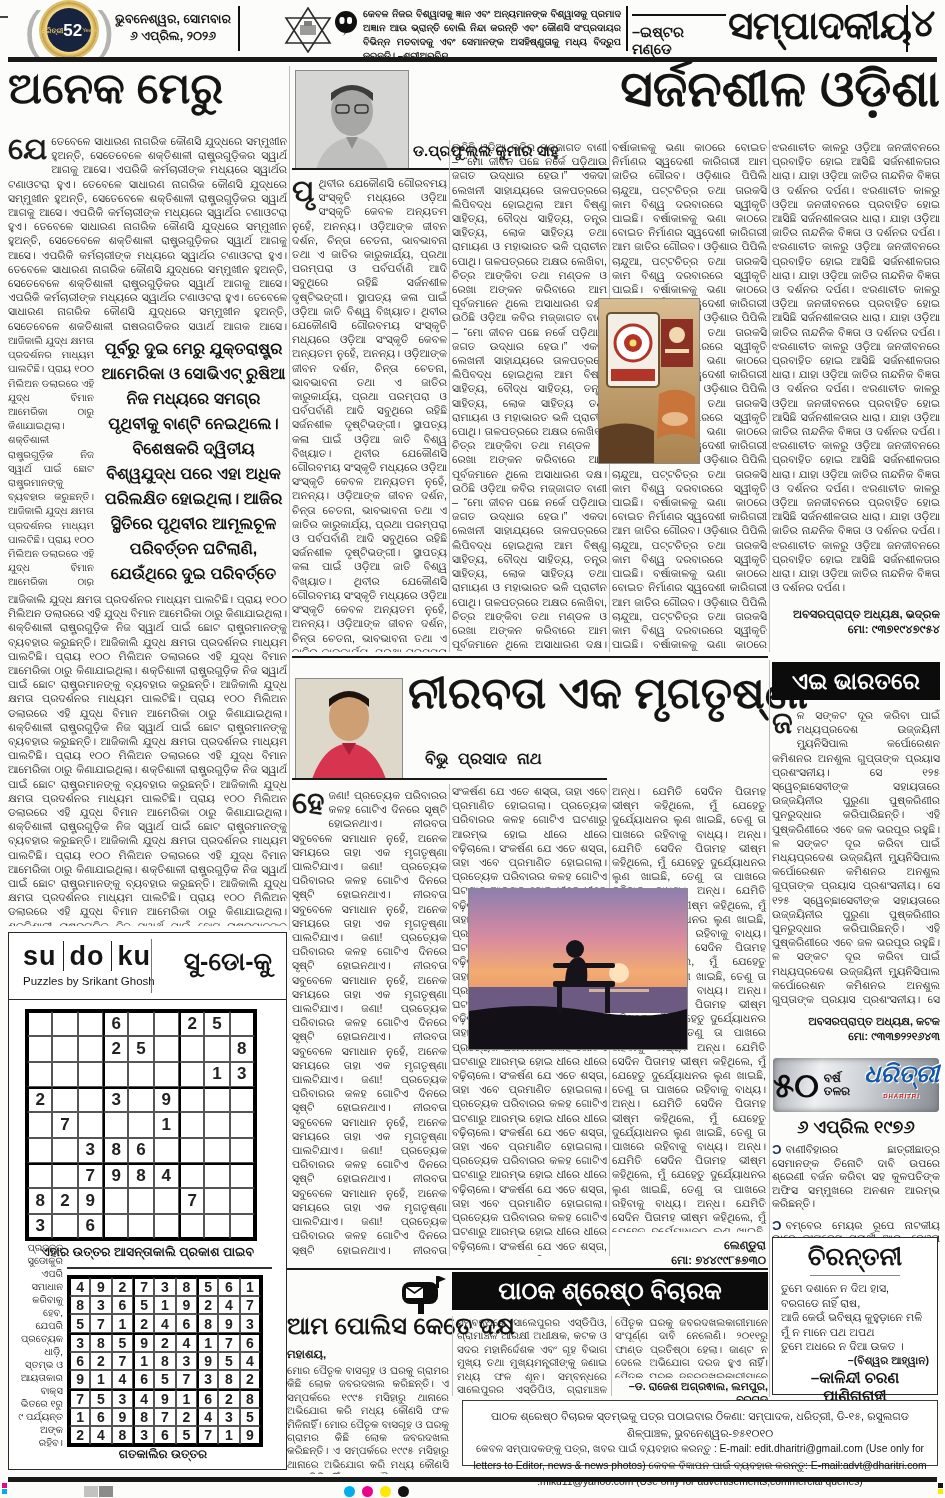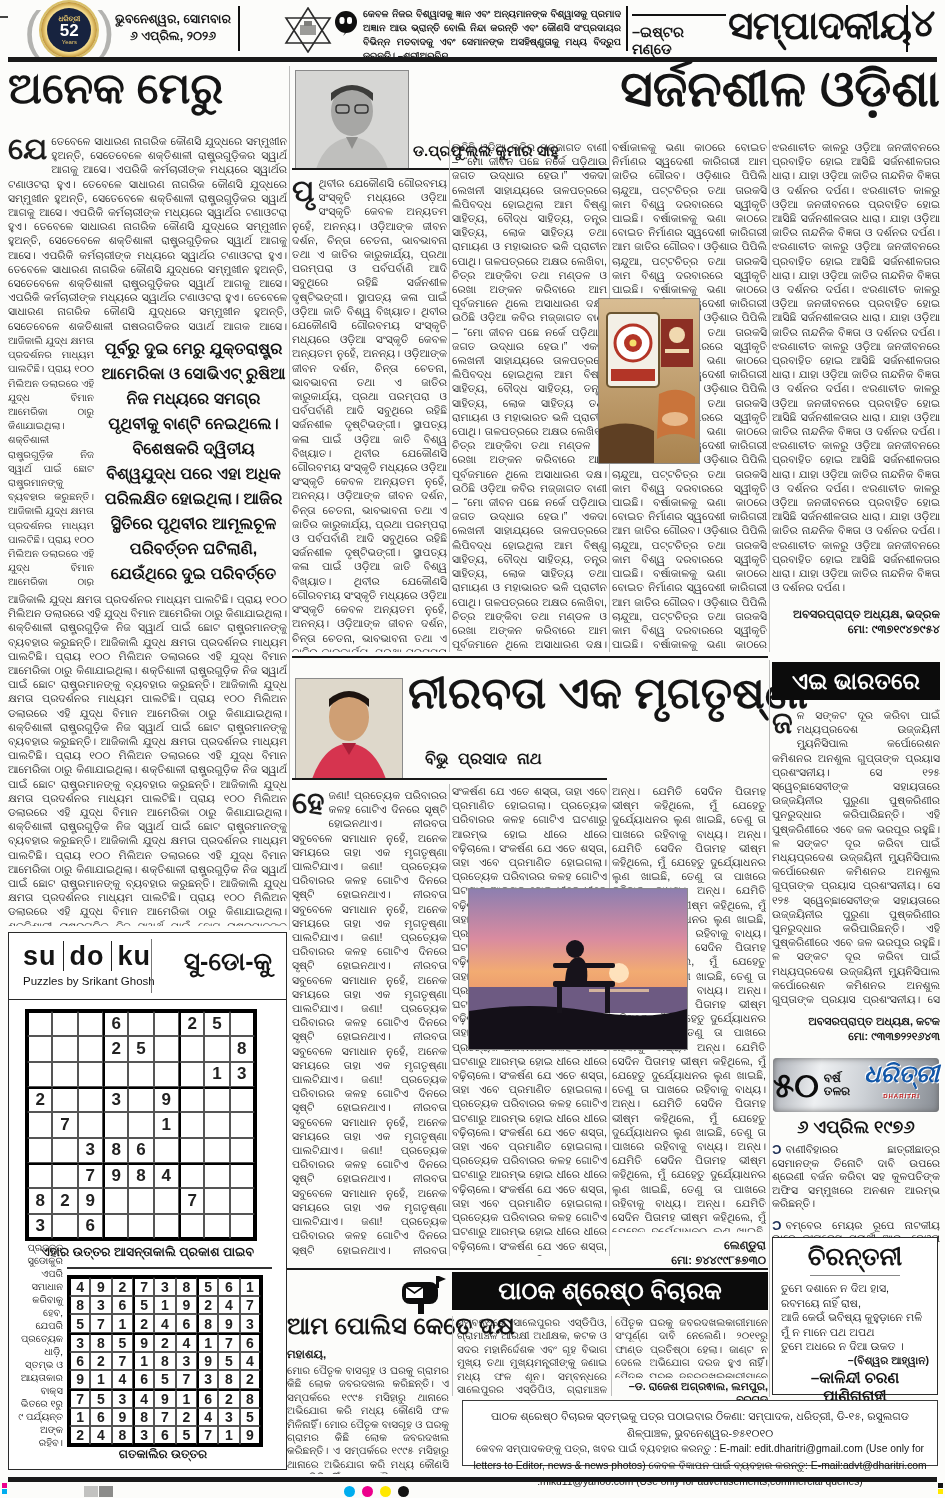--- a/index.html
+++ b/index.html
@@ -7,21 +7,21 @@
         font-family:"Liberation Sans","DejaVu Sans",sans-serif;color:#151515;overflow:hidden;}
   .abs{position:absolute;}
   .body-txt{font-size:10.8px;line-height:14.2px;text-align:justify;overflow:hidden;color:#1c1c1c;}
   .dropcap{float:left;font-size:30px;line-height:28px;font-weight:800;padding:1px 4px 0 0;}
   .vr{position:absolute;width:1px;background:#bdbdbc;}
   .hr{position:absolute;background:#1a1a1a;}
   .sign{font-weight:700;text-align:right;font-size:11.5px;line-height:15px;}
   .nowrap{white-space:nowrap;}
   
   .badge-outer{width:56px;height:56px;border-radius:50%;background:radial-gradient(circle,#f3d98a 0 58%,#b98c2e 72%,#8a6420 100%);display:flex;align-items:center;justify-content:center;box-shadow:0 0 0 2px #d9c06a;}
-  .badge-inner{width:44px;height:44px;border-radius:50%;background:#17233f;display:flex;flex-direction:column;align-items:center;justify-content:center;}
+  .badge-inner{width:44px;height:44px;border-radius:50%;background:#17233f;display:flex;flex-direction:row;align-items:center;justify-content:center;}
   .badge-inner .b1{font-size:7px;color:#ecc96c;font-weight:700;line-height:7px;}
   .badge-inner .b2{font-size:17px;color:#fff;font-weight:800;line-height:17px;}
   .badge-inner .b3{font-size:6px;color:#ecc96c;line-height:7px;}
   .paren{font-size:52px;color:#b3b3b0;font-weight:400;line-height:52px;}
   .mh-small{font-size:9.6px;line-height:14px;font-weight:600;text-align:justify;}
   
   .pullquote{font-size:16px;font-weight:700;line-height:25px;text-align:center;color:#111;}
   
   .ph-frame{border:1px solid #8a8a8a;}
   
@@ -235,21 +235,21 @@
   <div class="abs" style="left:772px;top:1142px;width:168px;font-size:10.8px;line-height:13.5px;text-align:justify;">
     <div style="margin-bottom:7px;"><span class="bullet-c">C</span><span>ବାଣୀବିହାରର ଛାତ୍ରୀଛାତ୍ର ସେମାନଙ୍କ ତିନୋଟି ଦାବି ଉପରେ ଶ୍ରେଣୀ ବର୍ଜନ କରିବା ସହ କୁଳପତିଙ୍କ ଅଫିସ ସମ୍ମୁଖରେ ଅନଶନ ଆରମ୍ଭ କରିଛନ୍ତି।</span></div>
     <div><span class="bullet-c">C</span><span>ବମ୍ବେର ମେୟର ରୂପେ ନାଟକୀୟ ଭାବେ କଂଗ୍ରେସ ପ୍ରାର୍ଥୀ ଆର୍. ଦେଓରା ନିର୍ବାଚିତ।</span></div>
   </div>
 
   <div class="abs chir-box" style="left:772px;top:1237px;width:166px;height:158px;padding:4px 8px;box-sizing:border-box;">
     <div style="text-align:center;font-size:25px;font-weight:800;">ଚିରନ୍ତନୀ</div>
     <div style="width:90px;height:1px;background:#888;margin:3px auto 5px;"></div>
     <div style="font-size:11px;line-height:14.5px;">
       <div>ତୁମେ ଦଶାନେ ନ ଦିଅ ହାସ,</div>
-      <div>ରବମୟେ ନାହିଁ ରାଷ,</div>
+      <div>ବରଗଡେ ନାହିଁ ରାଷ,</div>
       <div>ଆଜି କେଉଁ ଭବିଷ୍ୟ କୁହୁଡ଼ାନେ ମଳି</div>
       <div>ମୁଁ ନ ମାନେ ପଥ ଅପଥ</div>
       <div>ତୁମେ ଅଧରେ ନ ଦିଆ ଉକତ ।</div>
     </div>
     <div style="text-align:right;font-weight:700;font-size:10.6px;">–(ବିଶ୍ୱର ଆହ୍ୱାନ)</div>
     <div style="text-align:center;font-weight:800;font-size:15.5px;margin-top:2px;">–କାଳିନ୍ଦୀ ଚରଣ ପାଣିଗ୍ରାହୀ</div>
   </div>
 
   <div class="hr" style="left:287px;top:1268px;width:481px;height:1.5px;"></div>
 

